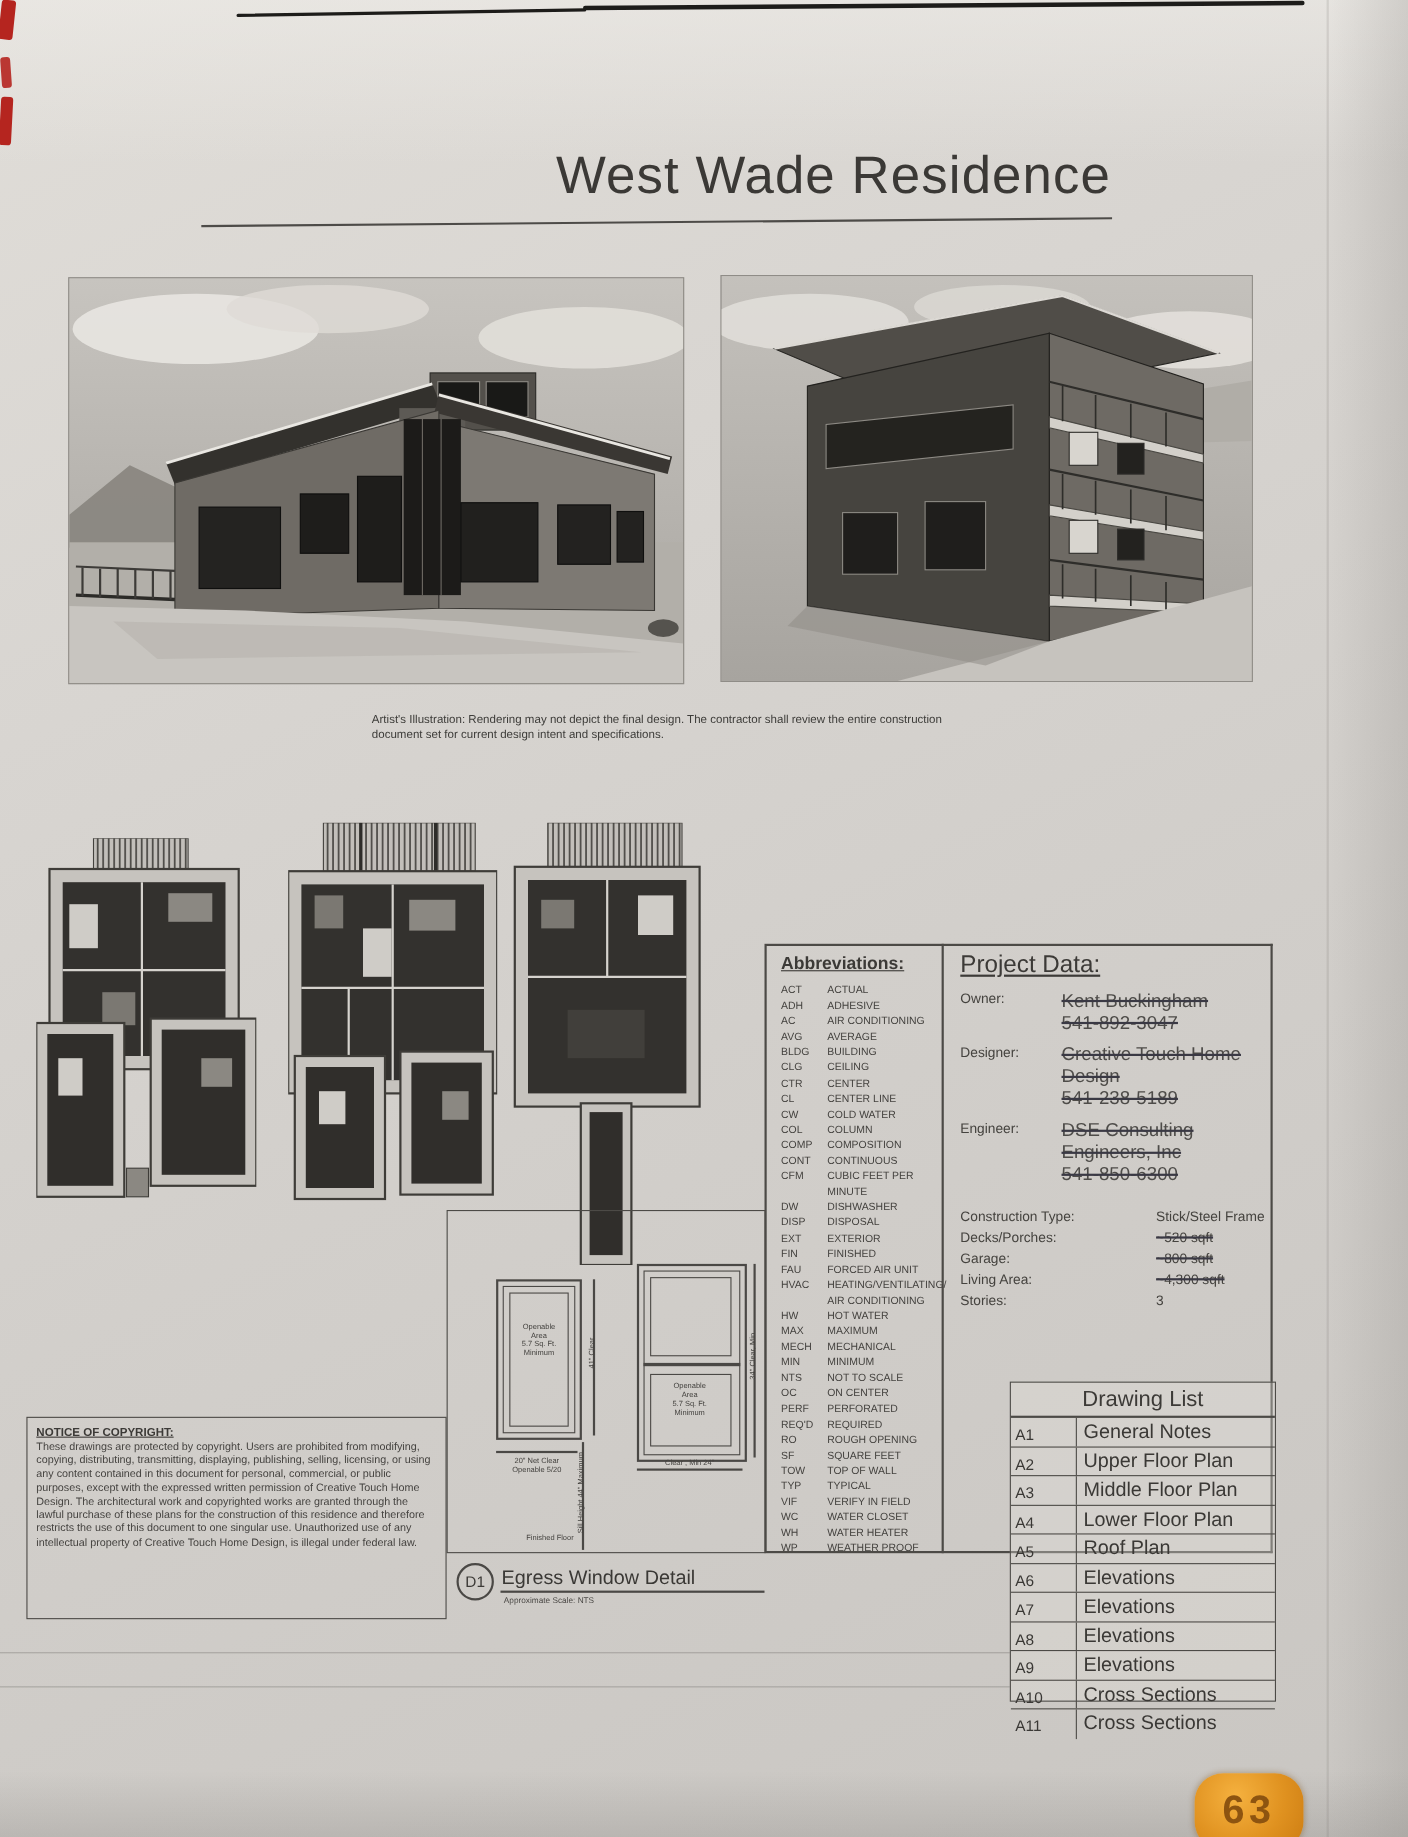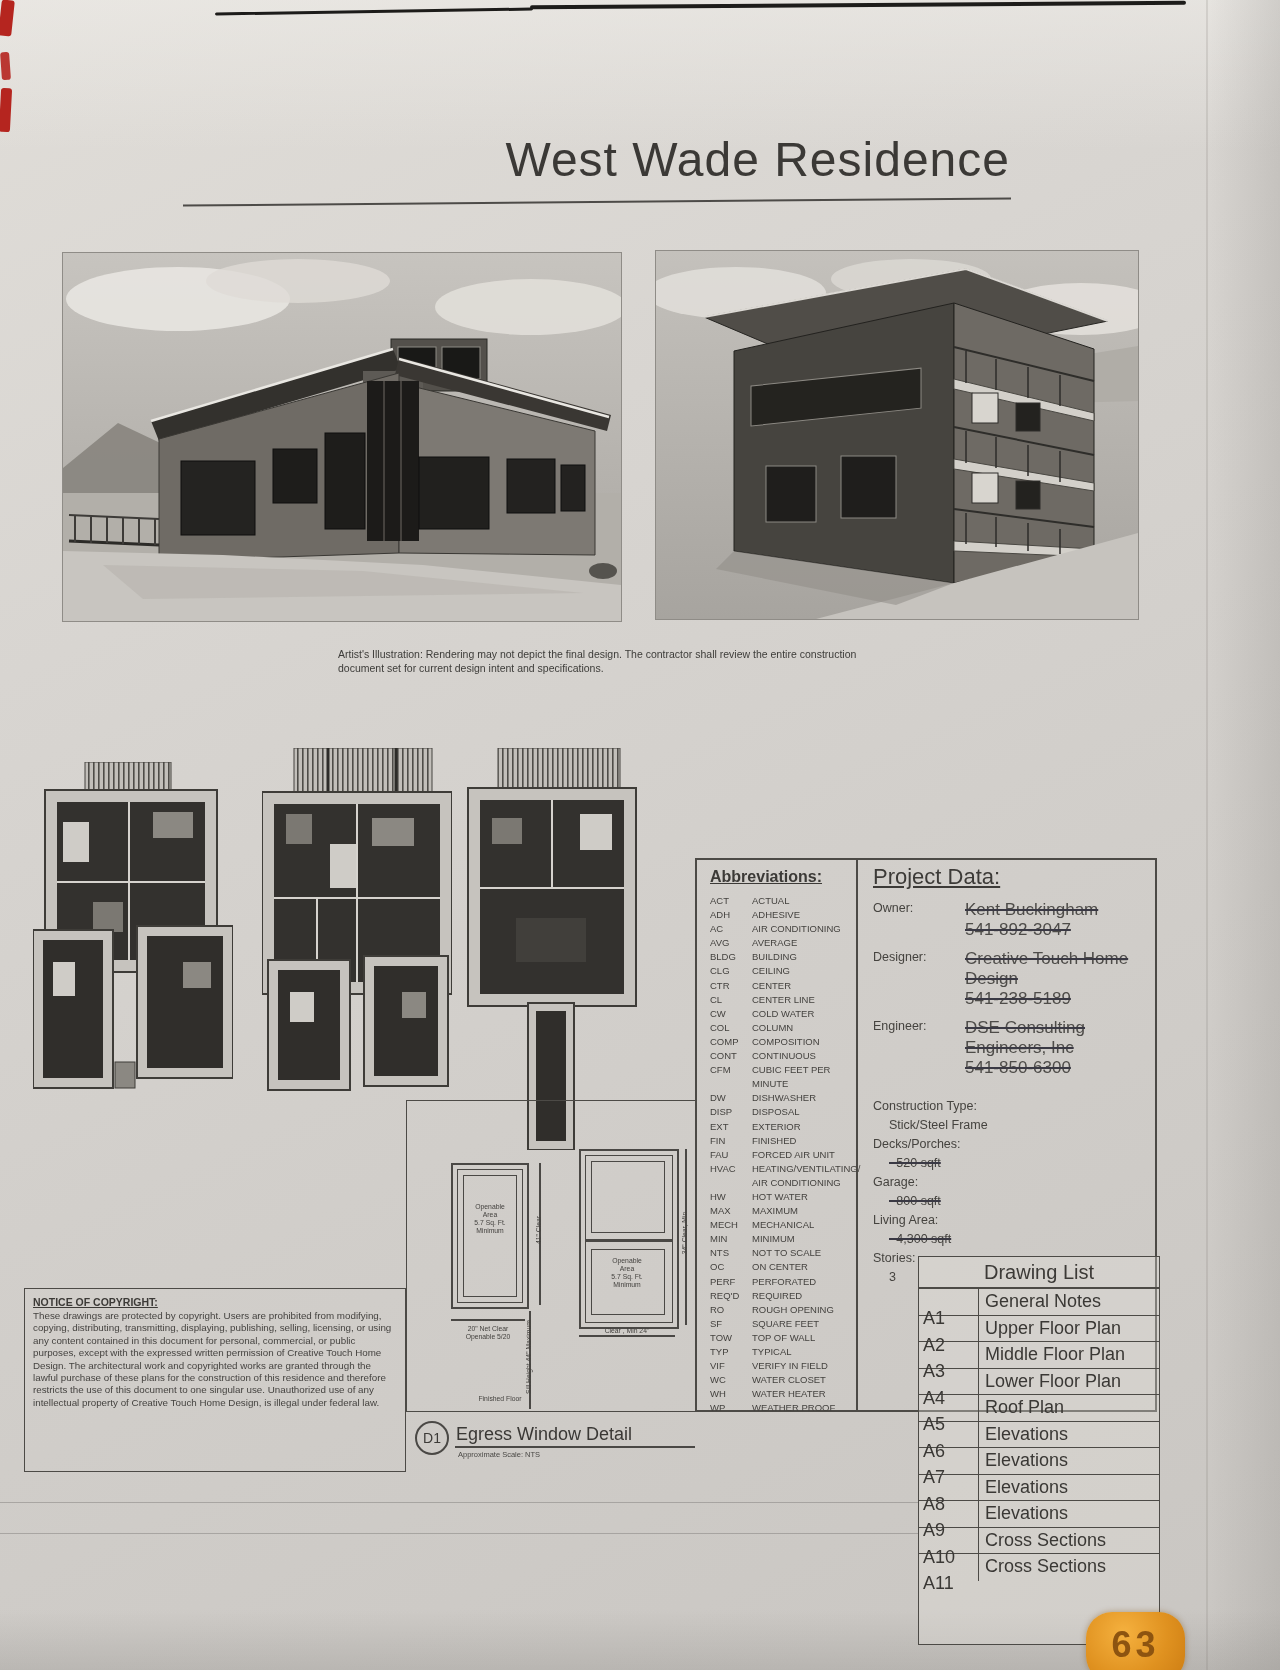--- a/index.html
+++ b/index.html
@@ -41,31 +41,31 @@
   .abbr-row { display:flex; margin-left:13px; line-height:14.1px; }
   .abbr-key { width:42px; font-size:9.5px; flex:none; color:#44423f;}
   .abbr-term { font-size:9.5px; white-space:pre-line; color:#44423f;}
 
   
   .pd-title { font-size:22px; font-weight:400; text-decoration:underline; margin:4px 0 10px 17px; color:#3c3a37;}
   .pd-contact { display:flex; margin:0 0 9px 17px; }
   .pd-label { width:92px; flex:none; font-size:12.5px; color:#45433f; padding-top:1px;}
   .pd-lines { font-size:17px; color:#4e4c49; }
   .pen-strike { text-decoration:line-through; text-decoration-thickness:2px; text-decoration-color:#3a3944; }
-  .spec-row { display:flex; margin-left:17px; line-height:19px;flex-direction:column; }
+  .spec-row { display:flex; margin-left:17px; line-height:19px; }
   .spec-label { width:162px; flex:none; font-size:12.5px; color:#45433f;}
   .spec-value { font-size:12.5px; color:#45433f;margin-left:16px;}
 
   
   .dl { background:rgba(226,223,219,.35); }
   .dl-header { height:30px; border-bottom:2px solid #4c4a46; display:flex; align-items:center; justify-content:center;
     font-size:20px; color:#3c3a37; }
   .dl-row { display:flex; height:26.5px; border-bottom:1.5px solid #4c4a46; box-sizing:border-box; }
   .dl-row:last-child { border-bottom:none; }
-  .dl-sheet { width:60px; flex:none; border-right:1.5px solid #4c4a46; font-size:18px; padding:19px 0 0 4px; box-sizing:border-box; color:#3a3835;}
+  .dl-sheet { width:60px; flex:none; border-right:1.5px solid #4c4a46; font-size:14px; padding:7px 0 0 4px; box-sizing:border-box; color:#3a3835;}
   .dl-name { font-size:18px; padding:2px 0 0 6px; color:#3a3835;}
 
   
   .cp-head { font-size:10.5px; font-weight:bold; text-decoration:underline; margin:7px 0 2px 8px; color:#3c3a37;}
   .cp-body { font-size:9.8px; line-height:12.4px; margin:0 9px 0 8px; color:#454340; text-align:left;}
 
   
   .win-frame { position:absolute; border:2px solid #4a4845; }
   .win-frame .inner1 { position:absolute; inset:4px; border:1.5px solid #4a4845; }
   .win-frame .inner2 { position:absolute; inset:10px; border:1px solid #4a4845; }
@@ -498,21 +498,21 @@
           <div class="spec-label">Living Area:</div>
           <div class="spec-value pen-strike">~4,300 sqft</div>
         </div>
         <div class="spec-row">
           <div class="spec-label">Stories:</div>
           <div class="spec-value">3</div>
         </div>
       </div>
   </div>
 
-  <div class="abs box dl" style="left:918px; top:1256px; width:242px; height:389px; border-width:1.5px;">
+  <div class="abs box dl" style="left:918px; top:1256px; width:242px; height:291px; border-width:1.5px;">
     <div class="dl-header">Drawing List</div>
     <div>
         <div class="dl-row">
           <div class="dl-sheet">A1</div>
           <div class="dl-name">General Notes</div>
         </div>
         <div class="dl-row">
           <div class="dl-sheet">A2</div>
           <div class="dl-name">Upper Floor Plan</div>
         </div>

